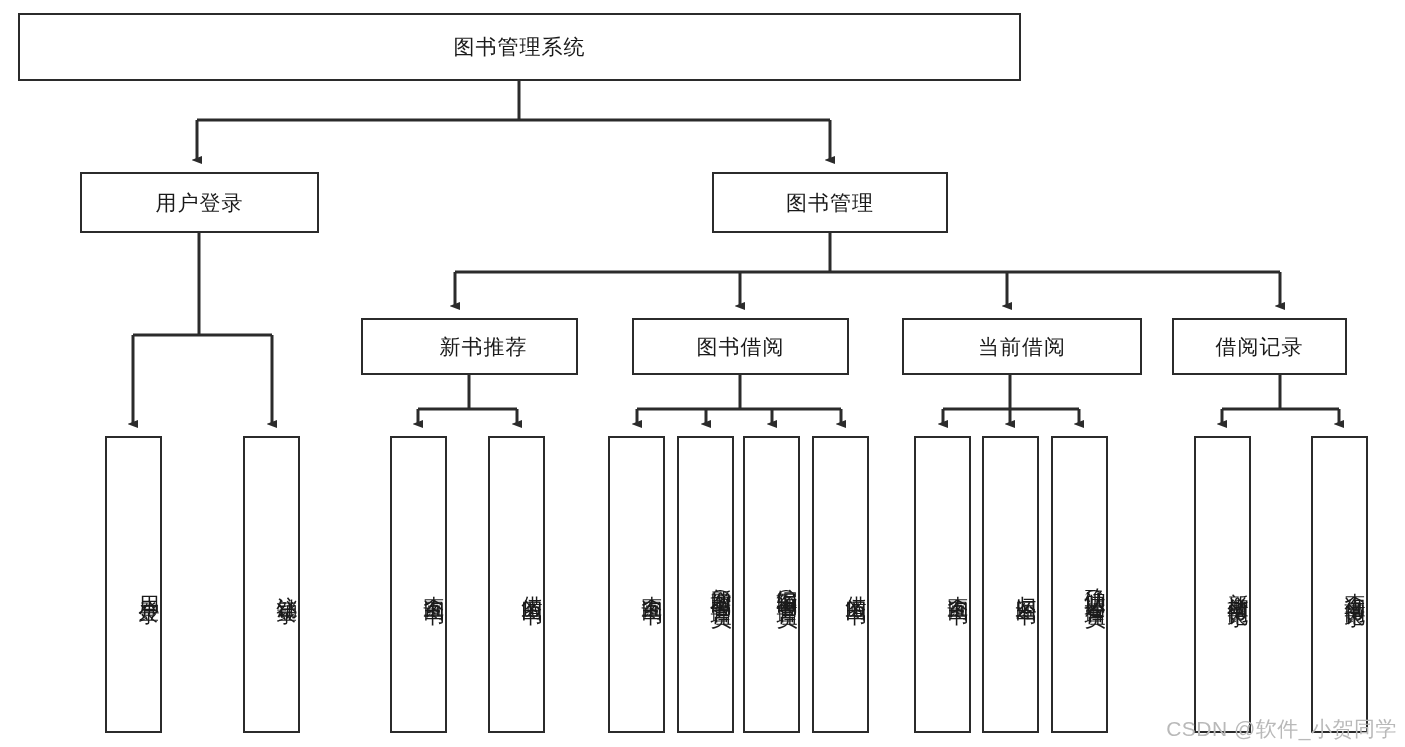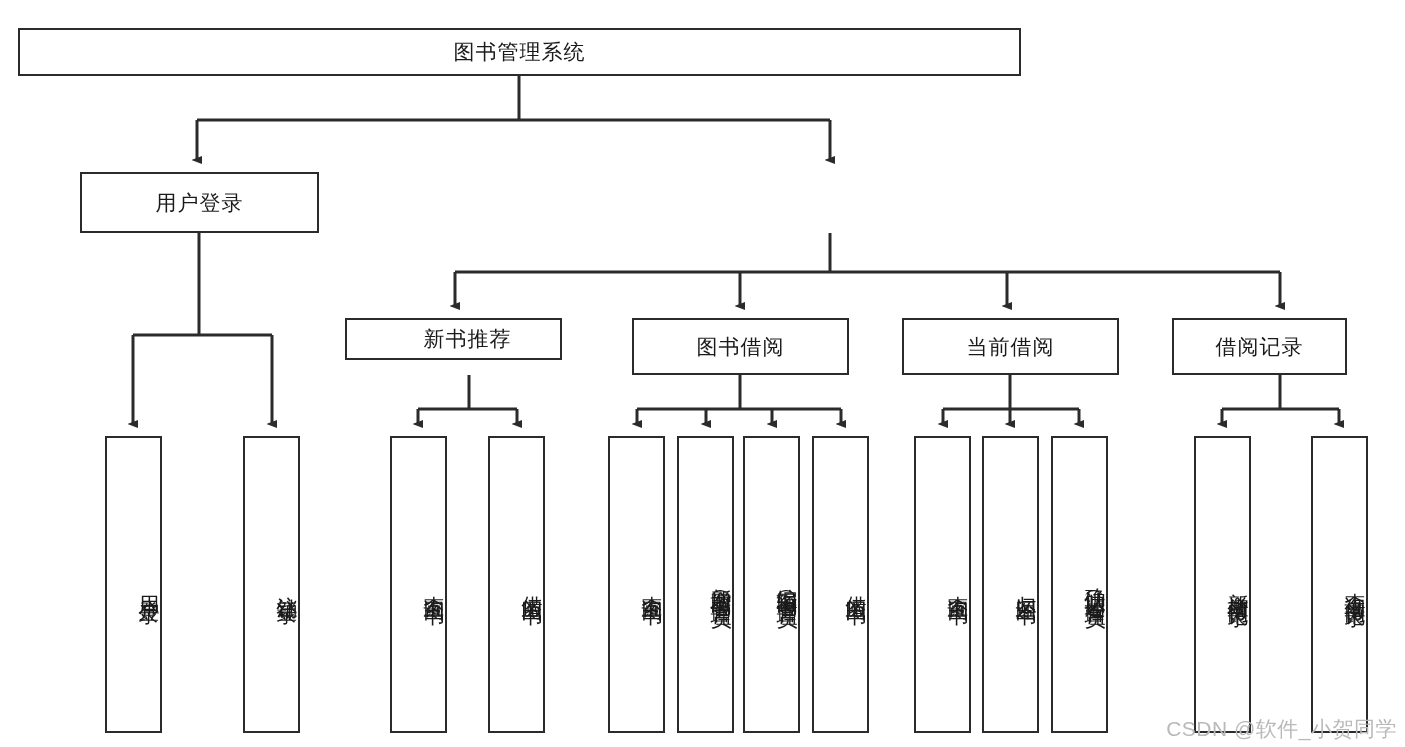--- a/index.html
+++ b/index.html
@@ -114,35 +114,38 @@
       <path d="M1010,409 L1010,424" marker-end="url(#arrow)"></path>
       <path d="M1079,409 L1079,424" marker-end="url(#arrow)"></path>
 
       <path d="M1280,375 L1280,409"></path>
       <path d="M1222,409 L1339,409"></path>
       <path d="M1222,409 L1222,424" marker-end="url(#arrow)"></path>
       <path d="M1339,409 L1339,424" marker-end="url(#arrow)"></path>
     </g>
   </svg>
 
-  <div class="node horiz" style="left:18px; top:28px; width:1003px; height:48px;">
+  <div class="node horiz" style="left:18px; top:13px; width:1003px; height:68px;">
     <span>图书管理系统</span>
   </div>
 
   <div class="node horiz" style="left:80px; top:172px; width:239px; height:61px;">
     <span>用户登录</span>
   </div>
+  <div class="node horiz" style="left:712px; top:172px; width:236px; height:61px;">
+    <span>图书管理</span>
+  </div>
 
-  <div class="node horiz" style="left:345px; top:318px; width:217px; height:42px;padding-left:28px;">
+  <div class="node horiz" style="left:361px; top:318px; width:217px; height:57px;padding-left:28px;">
     <span>新书推荐</span>
   </div>
   <div class="node horiz" style="left:632px; top:318px; width:217px; height:57px;justify-content:center;">
     <span>图书借阅</span>
   </div>
-  <div class="node horiz" style="left:902px; top:318px; width:217px; height:57px;">
+  <div class="node horiz" style="left:902px; top:318px; width:240px; height:57px;">
     <span>当前借阅</span>
   </div>
   <div class="node horiz" style="left:1172px; top:318px; width:175px; height:57px;">
     <span>借阅记录</span>
   </div>
 
   <div class="node vert" style="left:105px; top:436px; width:57px; height:297px;">
     <span>用户登录</span>
   </div>
   <div class="node vert" style="left:243px; top:436px; width:57px; height:297px;">

